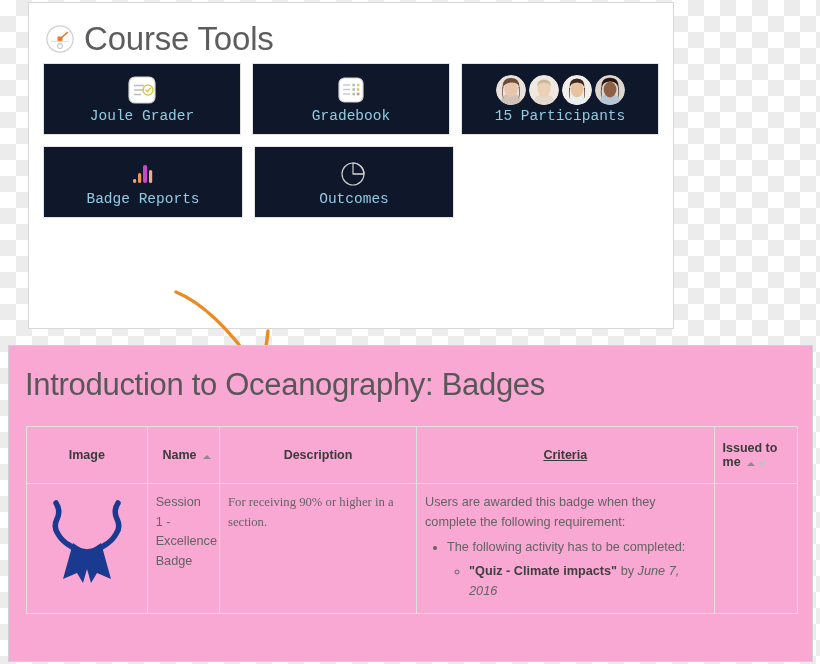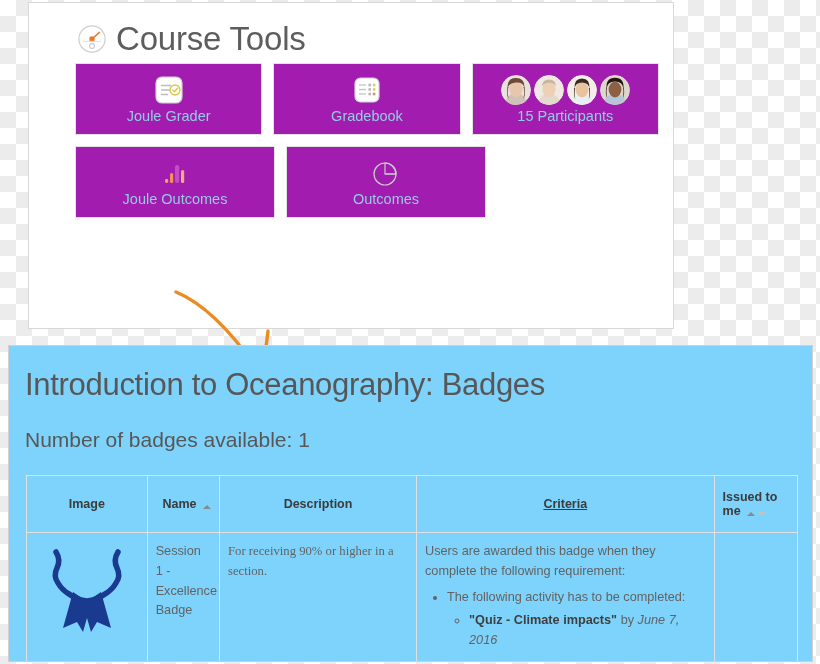--- a/index.html
+++ b/index.html
@@ -23,21 +23,20 @@
   
   .course-tools-panel {
     position: absolute;
     left: 28px;
     top: 2px;
     width: 646px;
     height: 327px;
     background: #ffffff;
     border: 1px solid #d8d8d8;
     box-sizing: border-box;
-    padding-left: 32px;
   }
   .ct-header {
     display: flex;
     align-items: center;
     padding: 11px 0 0 16px;
     height: 60px;
     box-sizing: border-box;
   }
   .ct-title {
     font-size: 33px;
@@ -55,27 +54,28 @@
   }
   .tile-row {
     display: flex;
     gap: 11px;
     margin-bottom: 11px;
   }
   .tile {
     width: 200px;
     height: 72px;
     border: 1px solid #e3e3e3;
-    background: #a21caf;
+    background: #0f172a;
     box-sizing: border-box;
     display: flex;
     flex-direction: column;
     align-items: center;
     justify-content: center;
     cursor: pointer;
+    font-family: Liberation Mono, monospace;
   }
   .tile-icon {
     height: 34px;
     display: flex;
     align-items: center;
     justify-content: center;
     margin-bottom: 2px;
   }
   .tile-label {
     font-size: 14.5px;
@@ -99,21 +99,21 @@
     pointer-events: none;
   }
 
   
   .badges-panel {
     position: absolute;
     left: 8px;
     top: 345px;
     width: 805px;
     height: 317px;
-    background: #7dd3fc;
+    background: #f9a8d4;
     border: 1px solid #d0d0d0;
     box-sizing: border-box;
     overflow: hidden;
   }
   .page-title {
     font-size: 31px;
     font-weight: normal;
     color: #575757;
     margin: 22px 0 0 16px;
     line-height: 1.1;
@@ -297,21 +297,21 @@
 
       <div class="tile">
         <div class="tile-icon">
           <svg width="34" height="34" viewBox="0 0 34 34">
             <rect x="7" y="23" width="3.2" height="4" rx="1.4" fill="#f0a36b"></rect>
             <rect x="12" y="17" width="3.2" height="10" rx="1.5" fill="#f2915a"></rect>
             <rect x="17" y="9" width="4.2" height="18" rx="2" fill="#c44bc4"></rect>
             <rect x="23" y="14" width="3.2" height="13" rx="1.5" fill="#f6a983"></rect>
           </svg>
         </div>
-        <div class="tile-label">Joule Outcomes</div>
+        <div class="tile-label">Badge Reports</div>
       </div>
 
 
       <div class="tile">
         <div class="tile-icon">
           <svg width="34" height="34" viewBox="0 0 34 34">
             <circle cx="16" cy="18" r="11" fill="none" stroke="#cccccc" stroke-width="1.2"></circle>
             <path d="M16 18 V7 A11 11 0 0 1 27 18 Z" fill="none" stroke="#cccccc" stroke-width="1.2"></path>
             <line x1="16" y1="18" x2="27" y2="18" stroke="#cccccc" stroke-width="1.2"></line>
           </svg>
@@ -326,21 +326,20 @@
 
 <svg class="arrow-layer" viewBox="0 0 820 664">
   <path d="M176 292 Q215 308 258 370" fill="none" stroke="#eb8b23" stroke-width="3.4" stroke-linecap="round"></path>
   <path d="M215 360 L262 377" fill="none" stroke="#eb8b23" stroke-width="3.4" stroke-linecap="round"></path>
   <path d="M268 331 Q266 352 260 376" fill="none" stroke="#eb8b23" stroke-width="3.4" stroke-linecap="round"></path>
 </svg>
 
 <div class="badges-panel">
 
   <h1 class="page-title">Introduction to Oceanography: Badges</h1>
-  <h2 class="badge-count">Number of badges available: 1</h2>
 
   <table class="badges-table">
     <thead>
       <tr>
         <th class="col-image">
           <span>Image</span>
         </th>
         <th class="col-name">
           <span>Name</span>
           <span class="sort-arrows"><i class="caret-up"></i></span>

